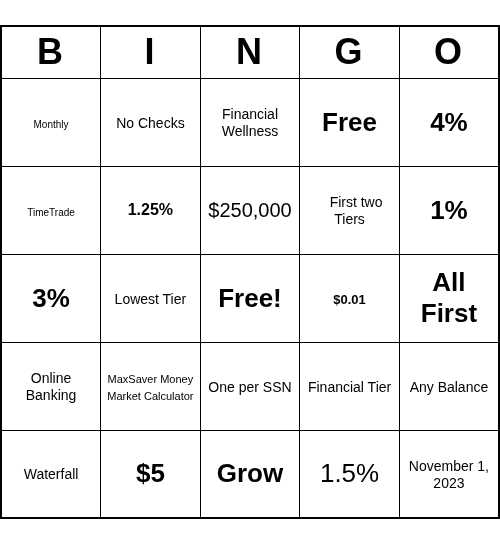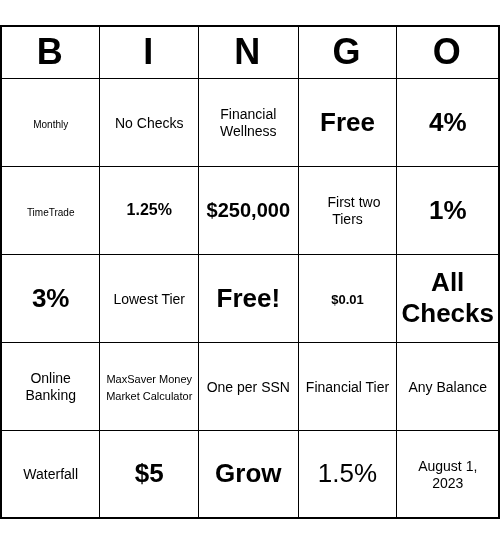--- a/index.html
+++ b/index.html
@@ -62,39 +62,39 @@
   <tr>
         <td class="cell"><span style="font-size: 10px; margin-top: 37px;">Monthly</span></td>
         <td class="cell"><span style="font-size: 14px;">No Checks</span></td>
         <td class="cell"><span style="font-size: 14px;">Financial Wellness</span></td>
         <td class="cell"><span style="font-size: 26px; font-weight: bold;">Free</span></td>
         <td class="cell"><span style="font-size: 26px; font-weight: bold;">4%</span></td>
       </tr>
       <tr>
         <td class="cell"><span style="font-size: 10px;">TimeTrade</span></td>
         <td class="cell"><span style="font-size: 16px; font-weight: bold;">1.25%</span></td>
-        <td class="cell"><span style="font-size: 20px; font-weight: bold;">$250,000</span></td>
+        <td class="cell"><span style="font-size: 20px; font-weight: normal;">$250,000</span></td>
         <td class="cell"><span style="font-size: 14px; margin-left: 13px;">First two Tiers</span></td>
         <td class="cell"><span style="font-size: 26px; font-weight: bold;">1%</span></td>
       </tr>
       <tr>
         <td class="cell"><span style="font-size: 26px; font-weight: bold;">3%</span></td>
         <td class="cell"><span style="font-size: 14px;">Lowest Tier</span></td>
         <td class="cell"><span style="font-size: 26px; font-weight: bold;">Free!</span></td>
         <td class="cell"><span style="font-size: 13px; font-weight: bold;">$0.01</span></td>
-        <td class="cell"><span style="font-size: 26px; font-weight: bold;">All Checks</span></td>
+        <td class="cell"><span style="font-size: 26px; font-weight: bold;">All First</span></td>
       </tr>
       <tr>
         <td class="cell"><span style="font-size: 14px;">Online Banking</span></td>
         <td class="cell"><span style="font-size: 11px;">MaxSaver Money Market Calculator</span></td>
         <td class="cell"><span style="font-size: 14px;">One per SSN</span></td>
         <td class="cell"><span style="font-size: 14px;">Financial Tier</span></td>
         <td class="cell"><span style="font-size: 14px;">Any Balance</span></td>
       </tr>
       <tr>
         <td class="cell"><span style="font-size: 14px; text-align: right;">Waterfall</span></td>
         <td class="cell"><span style="font-size: 26px; font-weight: bold;">$5</span></td>
         <td class="cell"><span style="font-size: 26px; font-weight: bold;">Grow</span></td>
         <td class="cell"><span style="font-size: 26px; font-weight: normal;">1.5%</span></td>
-        <td class="cell"><span style="font-size: 14px;">August 1, 2023</span></td>
+        <td class="cell"><span style="font-size: 14px;">November 1, 2023</span></td>
       </tr>
     </tbody>
 </table>
 
 </body></html>

